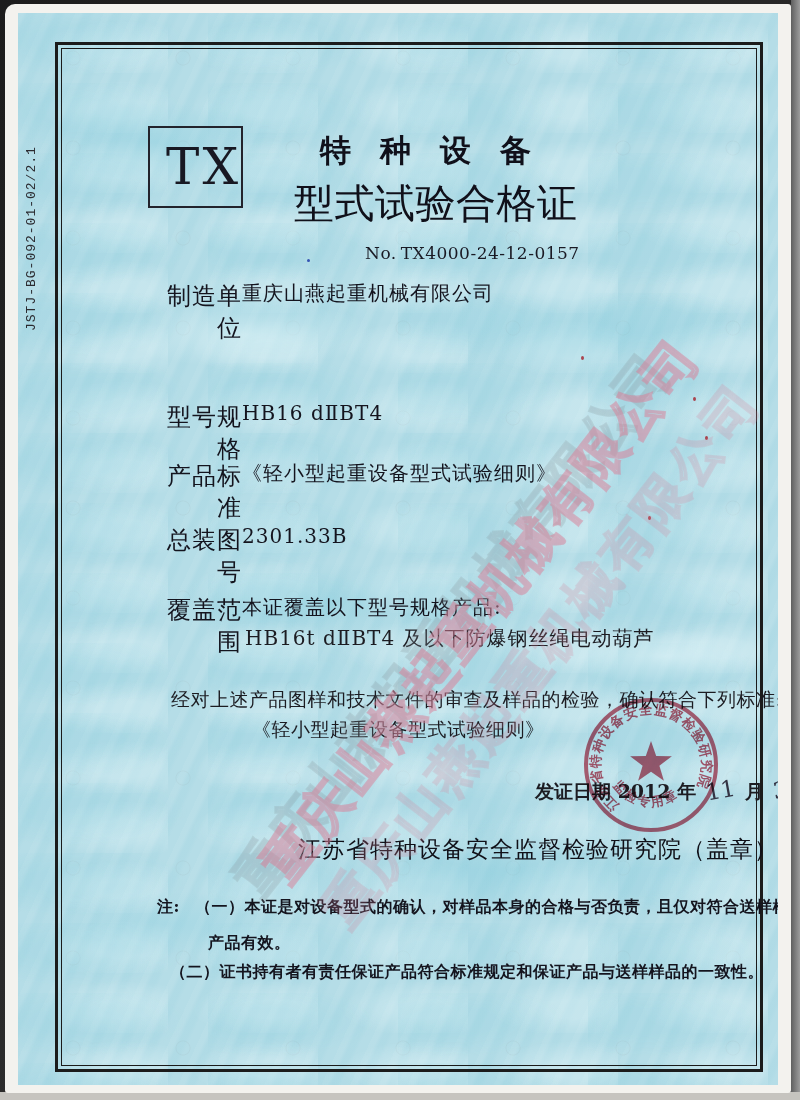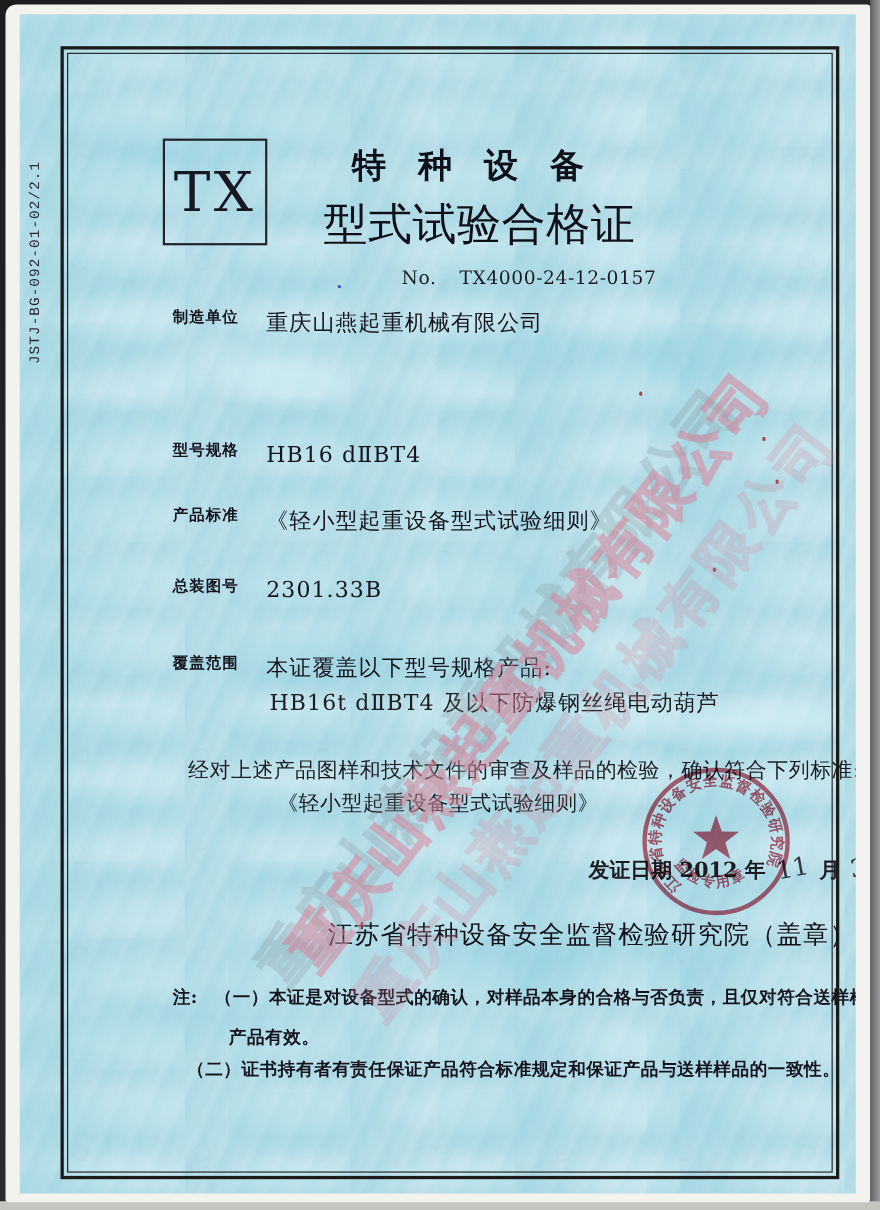--- a/index.html
+++ b/index.html
@@ -26,29 +26,29 @@
            radial-gradient(circle 8px at 50% 50%, transparent 6px, rgba(140,155,158,.10) 7px, transparent 8px),
            repeating-linear-gradient(115deg, rgba(255,255,255,.05) 0 5px, rgba(108,190,210,.07) 9px 14px, rgba(255,255,255,0) 18px 26px);
          background-size:auto,auto,auto,auto,auto,auto,auto,190px 70px,150px 60px,110px 90px,auto;
          background-repeat:repeat;}
   #frame{position:absolute;left:37px;top:29px;width:708px;height:1030px;
          border:3px solid #1b1b1b;box-sizing:border-box;z-index:3;}
   #frame-inner{position:absolute;inset:3px;border:1px solid #1b1b1b;}
   .abs{position:absolute;white-space:nowrap;z-index:3;}
   #side-code{left:6px;top:66px;height:252px;writing-mode:vertical-rl;transform:rotate(180deg);
              font-family:"Liberation Mono",monospace;font-size:13px;letter-spacing:1px;color:#2b2b30;}
-  #tx-box{left:130px;top:113px;width:95px;height:97px;border:2.5px solid #23232c;box-sizing:border-box;
-          display:flex;align-items:center;justify-content:center;
+  #tx-box{left:130px;top:113px;width:95px;height:82px;border:2.5px solid #23232c;box-sizing:border-box;
+          display:flex;align-items:center;justify-content:flex-end;
           font-size:50px;letter-spacing:3px;color:#181822;}
   #title-top{left:302px;top:117px;font-size:31px;font-weight:600;letter-spacing:29px;color:#10101a;}
   #title-main{left:276px;top:163px;font-size:40px;font-weight:400;letter-spacing:0.5px;color:#10101a;}
   #no-line{left:347px;top:230px;font-size:17px;letter-spacing:.5px;color:#1a1a24;}
-  #no-line .num{margin-left:21px;}
+  #no-line .num{margin-left:4px;}
   .row{position:absolute;left:139px;display:flex;z-index:3;}
-  .lbl{width:85px;font-weight:700;font-size:14px;letter-spacing:1px;color:#14141e;}
+  .lbl{width:85px;font-weight:400;font-size:24px;letter-spacing:1px;color:#14141e;text-align:right;}
   .val{font-size:20px;letter-spacing:1px;color:#14141e;}
   .r1{top:267px}.r2{top:332px}.r3{top:388px}.r4{top:447px}.r5{top:511px}.r6{top:581px}
   #coverage2{left:227px;top:612px;font-size:20px;letter-spacing:1px;}
   #stmt1{left:139px;top:674px;font-size:19px;letter-spacing:.5px;margin-left:14px;}
   #stmt2{left:234px;top:704px;font-size:19px;letter-spacing:.5px;}
   #date-line{left:517px;top:764px;font-size:19px;font-weight:600;}
   .hand{display:inline-block;font-size:23px;font-weight:400;color:#343444;
         transform:rotate(-10deg);margin:0 3px;}
   #authority{left:280px;top:821px;font-size:23px;font-weight:400;letter-spacing:1px;color:#101018;}
   .note{position:absolute;font-size:16px;font-weight:600;letter-spacing:.5px;color:#14141e;z-index:3;white-space:nowrap;}

